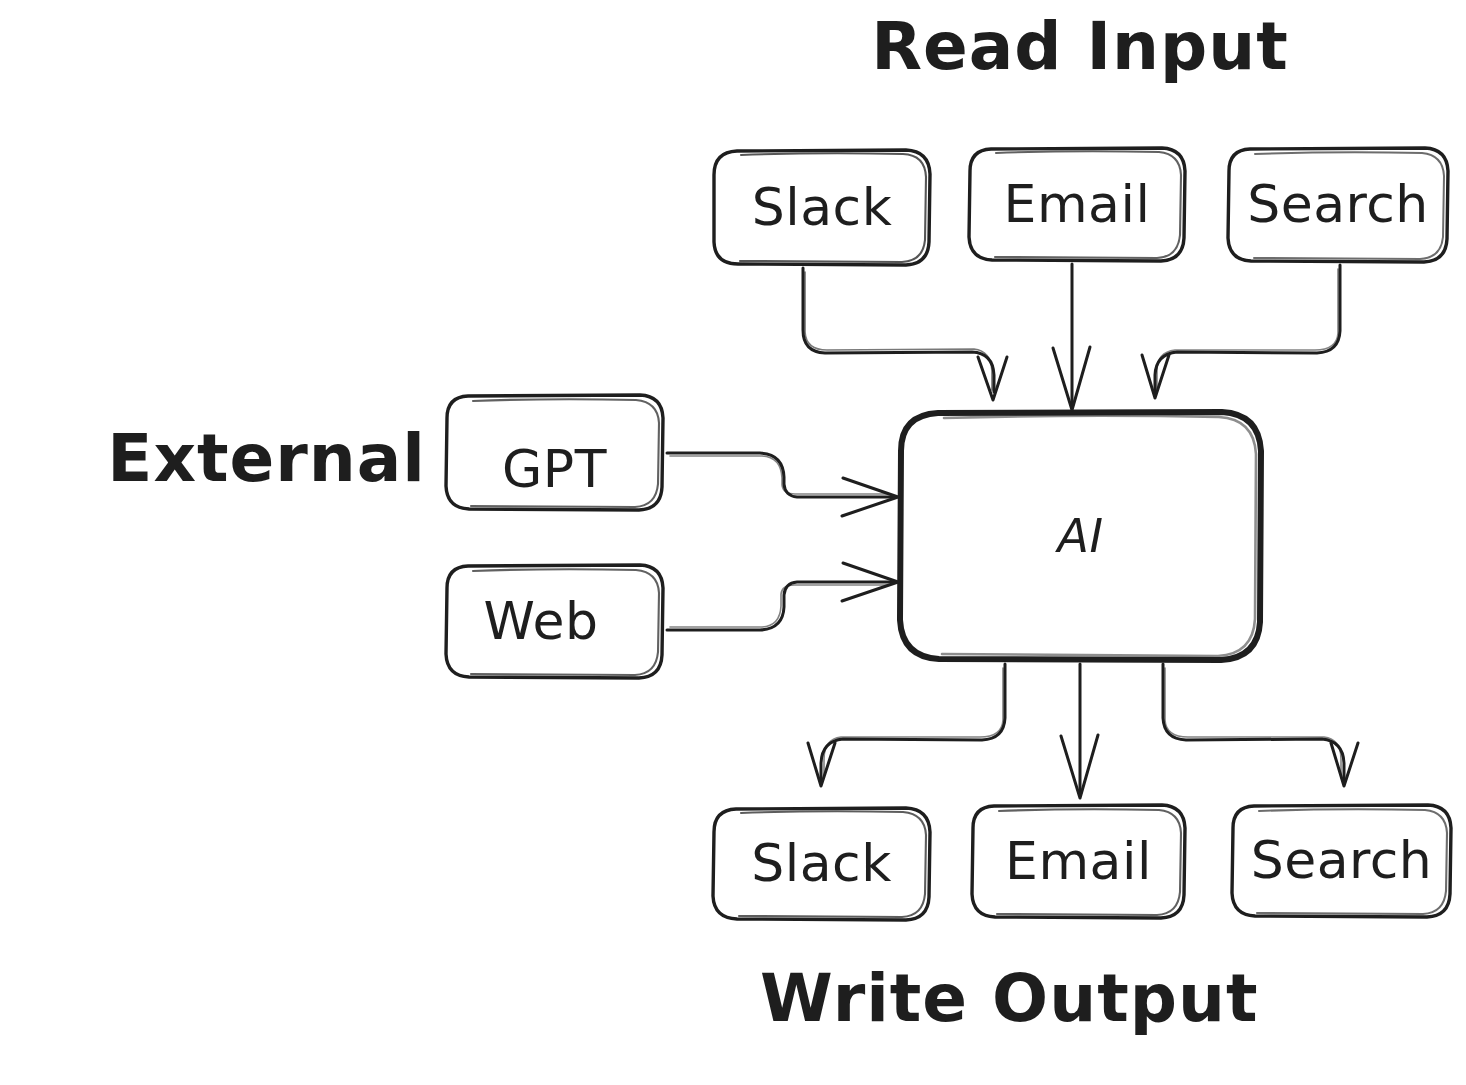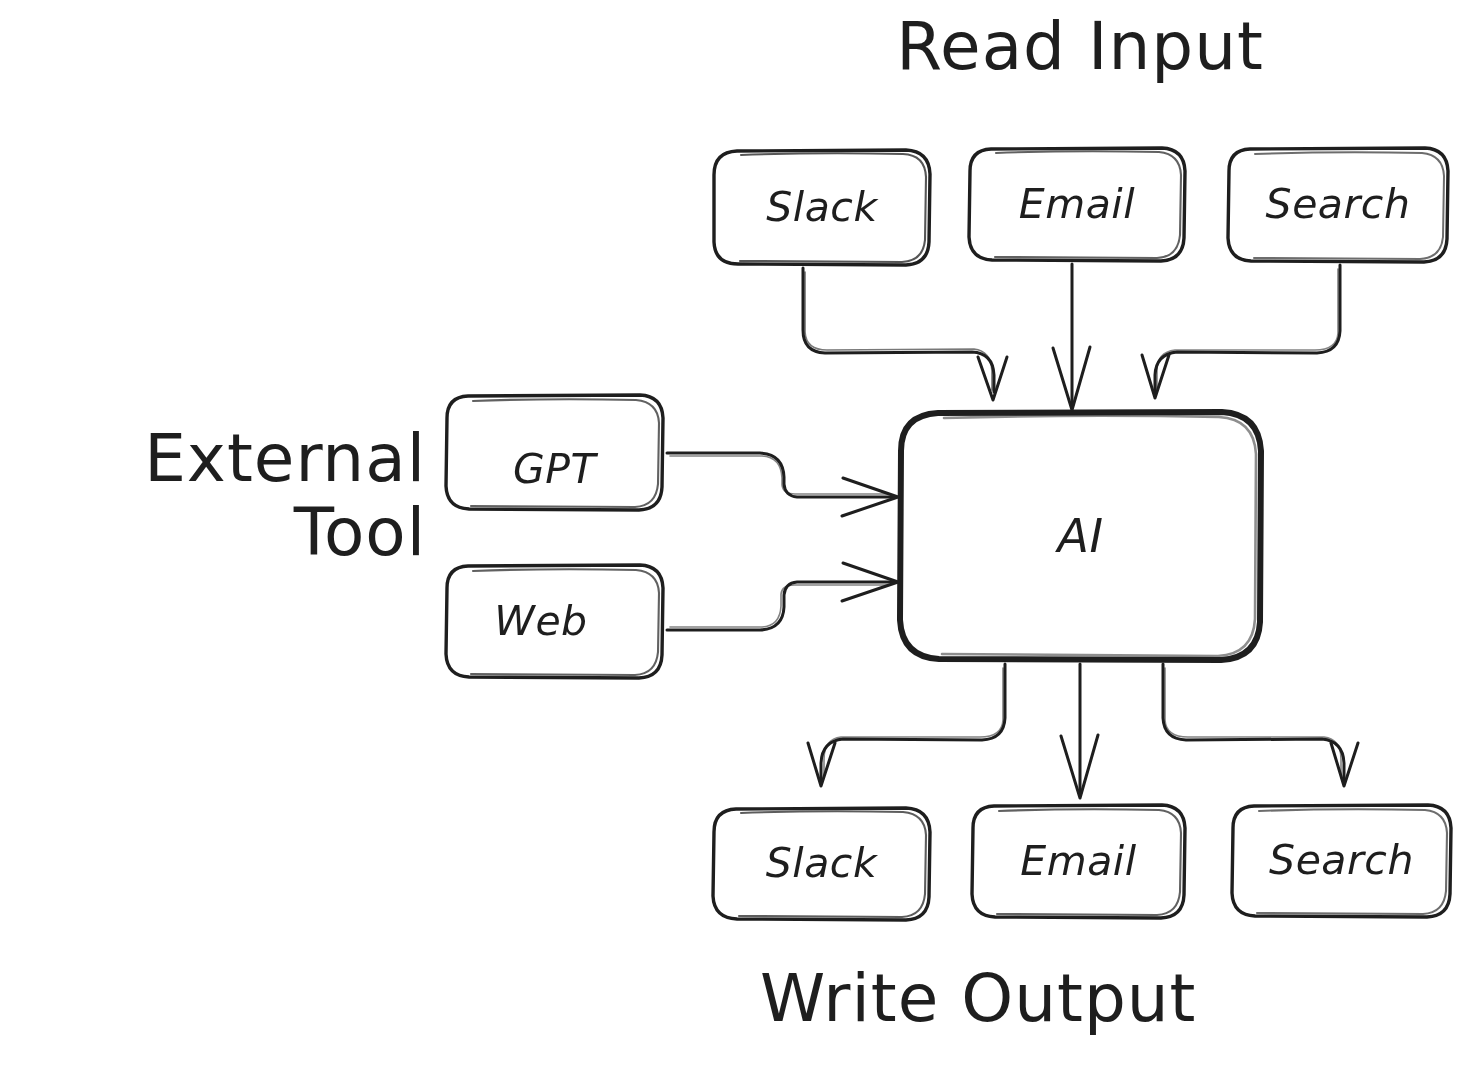--- a/index.html
+++ b/index.html
@@ -27,28 +27,28 @@
     align-items: center;
     justify-content: center;
     text-align: center;
     color: #1e1e1e;
     font-family: "DejaVu Sans", sans-serif;
     font-weight: 400;
     pointer-events: none;
     line-height: 1.15;
     letter-spacing: 0.5px;
   }
-  .node-label.small { font-size: 41px; font-style: italic; }
+  .node-label.small { font-size: 52px; }
   .node-label.center { font-size: 46px; font-style: italic; }
   .section-title {
     position: absolute;
     color: #1e1e1e;
     font-family: "DejaVu Sans", sans-serif;
     font-size: 66px;
-    font-weight: 400;
+    font-weight: 700;
     letter-spacing: 1px;
     line-height: 1.12;
     pointer-events: none;
   }
   .section-title.right-align { text-align: right; margin-left: 28px; }
   .hit {
     position: absolute;
     background: transparent;
   }
 </style>
@@ -152,21 +152,20 @@
       <path d="M1331 743 L1344 786 L1358 743" stroke-width="3" fill="none"></path>
     </g>
 
   </g>
 </svg>
 
 <div class="section-title" style="left:810px; top:10px; width:540px; text-align:center;">Read Input</div>
 
 <div class="section-title right-align" style="left:0px; top:422px; width:398px;">
     <div>External</div>
-    <div>Tool</div>
   </div>
 
 <div class="section-title" style="left:760px; top:962px; width:620px; ">Write Output</div>
 
 <div class="node-label small" style="left:714px; top:150px; width:216px; height:115px;">Slack</div>
 
 <div class="node-label small" style="left:969px; top:148px; width:216px; height:113px;">Email</div>
 
 <div class="node-label small" style="left:1228px; top:148px; width:220px; height:114px;">Search</div>
 

